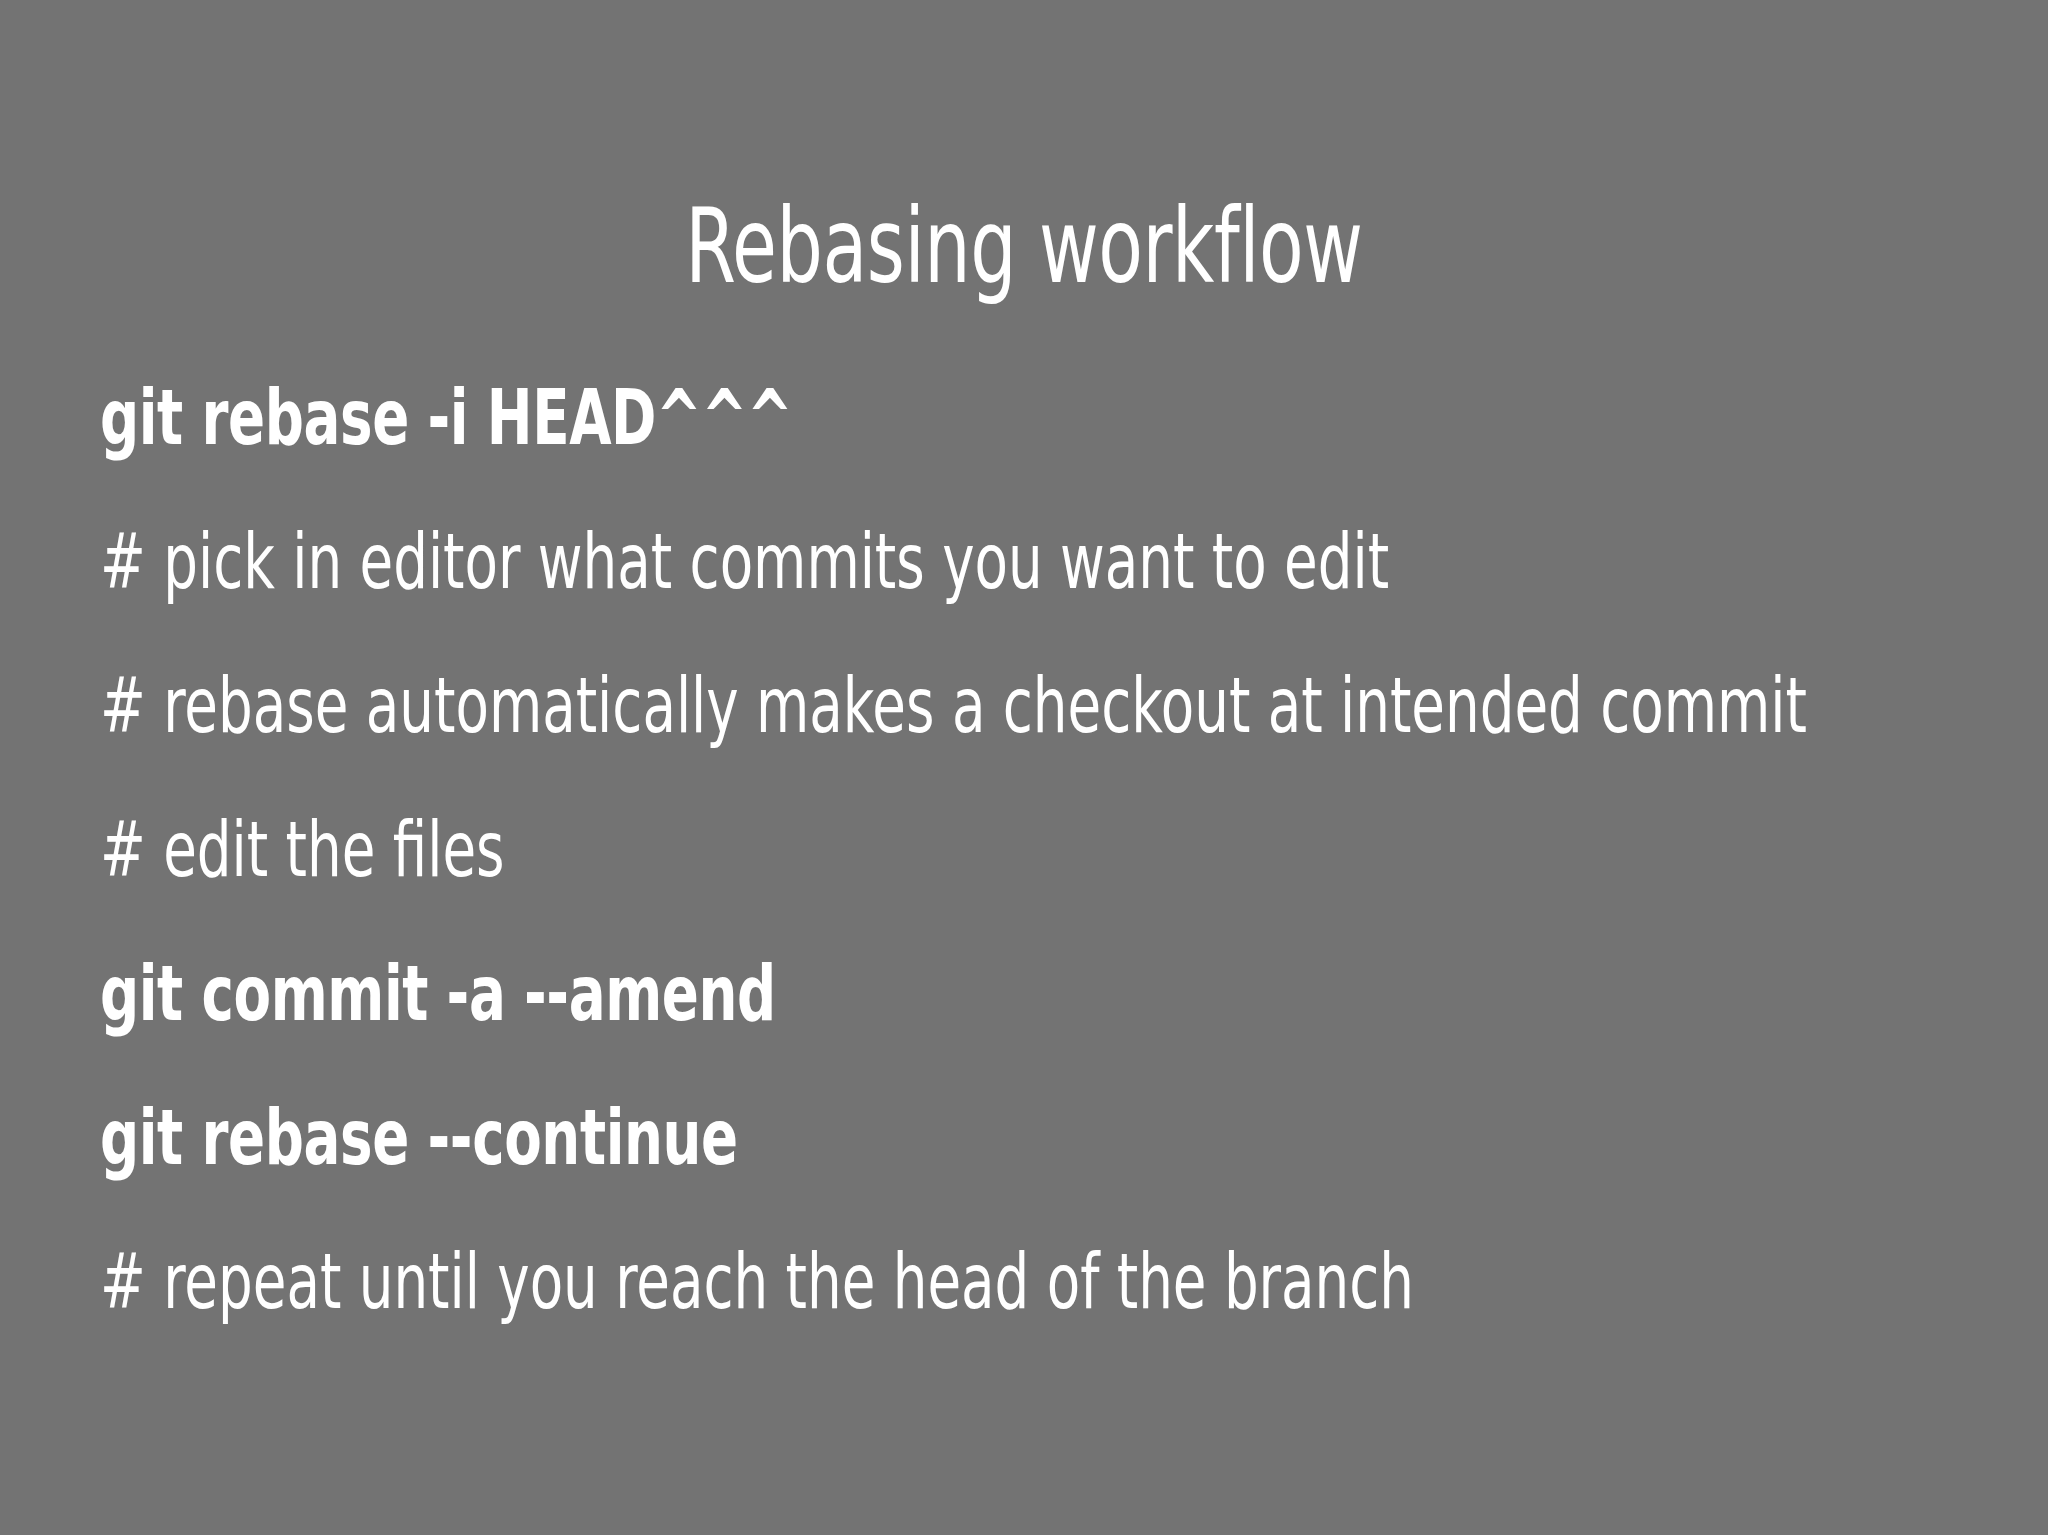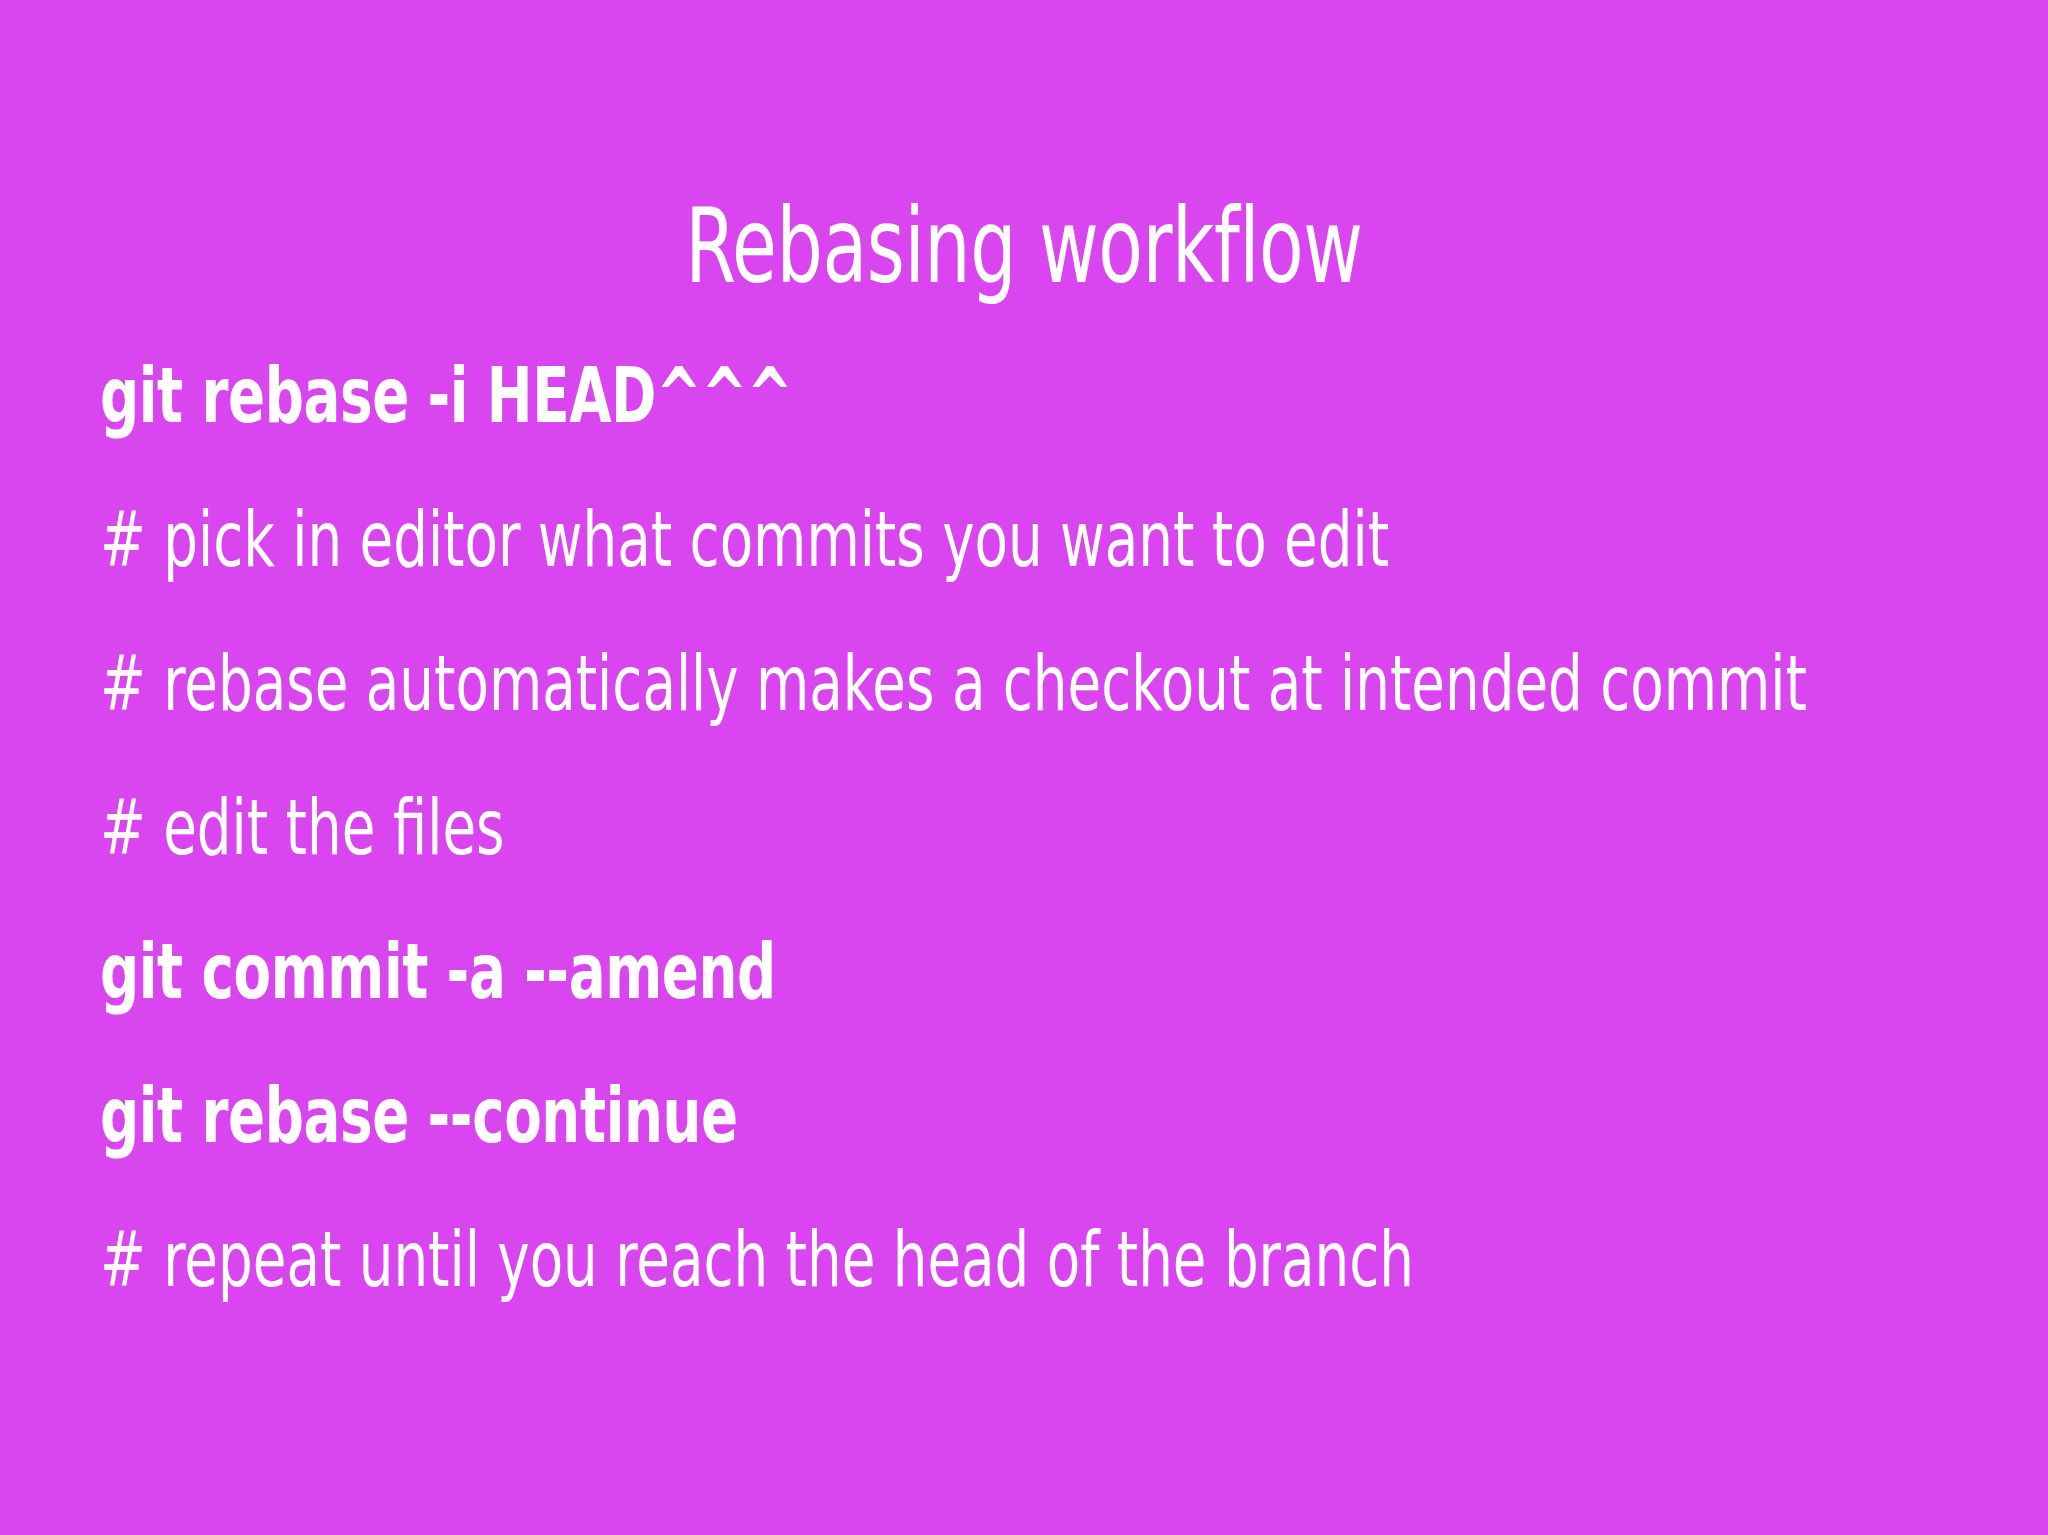--- a/index.html
+++ b/index.html
@@ -13,21 +13,21 @@
     height: 1535px;
     background: #042a60;
     font-family: "Liberation Sans", "DejaVu Sans", sans-serif;
     overflow: hidden;
   }
 
   .slide {
     position: relative;
     width: 2048px;
     height: 1535px;
-    background: #d946ef;
+    background: #737373;
     box-sizing: border-box;
   }
 
   
   .slide-title {
     position: absolute;
     top: 118px;
     left: 0;
     width: 2048px;
     text-align: center;
@@ -38,21 +38,21 @@
     line-height: 1.12;
     letter-spacing: -0.5px;
     transform: scaleX(0.78);
     transform-origin: center top;
     white-space: nowrap;
   }
 
   
   .body-block {
     position: absolute;
-    top: 348px;
+    top: 370px;
     left: 100px;
     width: 1900px;
   }
 
   .code-line {
     color: #ffffff;
     font-family: "DejaVu Sans Condensed", "Liberation Sans Narrow", "Liberation Sans", sans-serif;
     font-size: 76px;
     line-height: 1;
     height: 96px;

